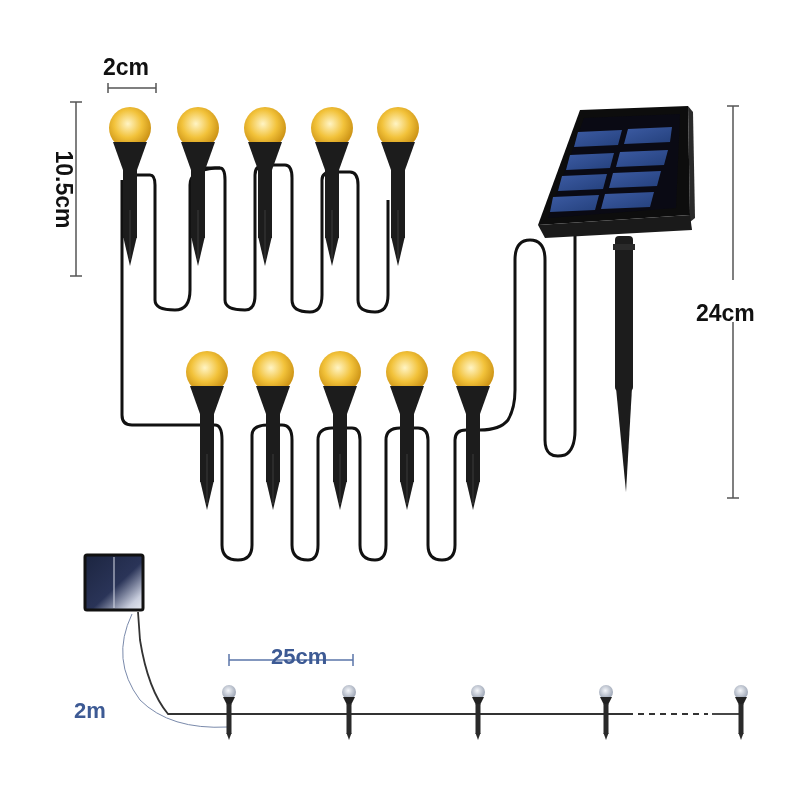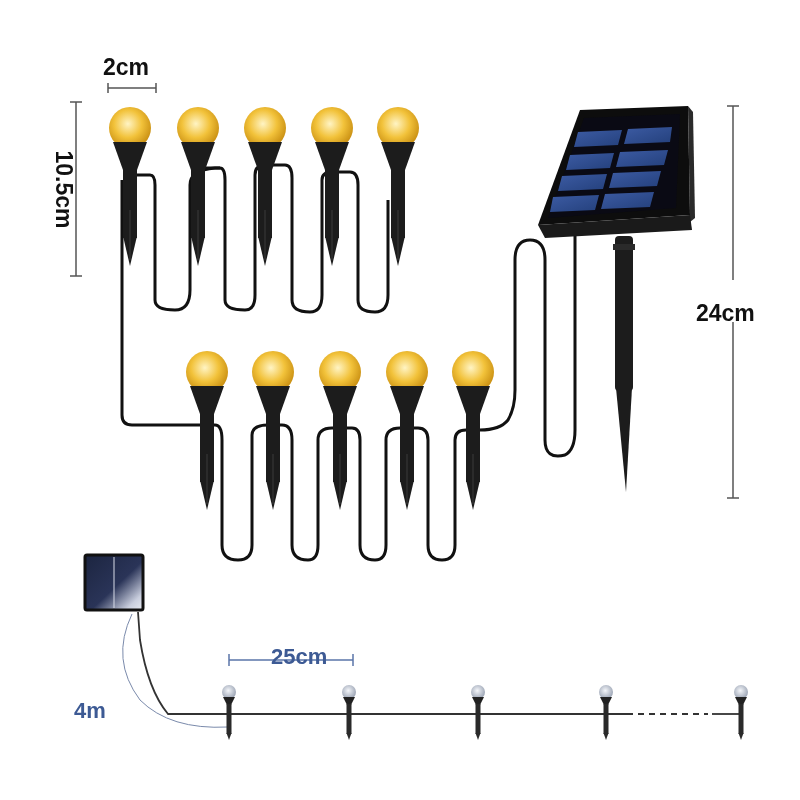--- a/index.html
+++ b/index.html
@@ -130,13 +130,13 @@
     <use href="#minilight" x="478" y="692"></use>
     <use href="#minilight" x="606" y="692"></use>
     <use href="#minilight" x="741" y="692"></use>
   </g>
 </svg>
 
 <div class="lbl dark" style="left:103px;top:54px;">2cm</div>
 <div class="lbl dark vert" style="left:8px;top:176px;width:110px;text-align:center;">10.5cm</div>
 <div class="lbl dark" style="left:696px;top:300px;">24cm</div>
 <div class="lbl blue" style="left:258px;top:644px;margin-left:13px;">25cm</div>
-<div class="lbl blue" style="left:74px;top:698px;">4m</div>
+<div class="lbl blue" style="left:74px;top:698px;">2m</div>
 
 </body></html>

